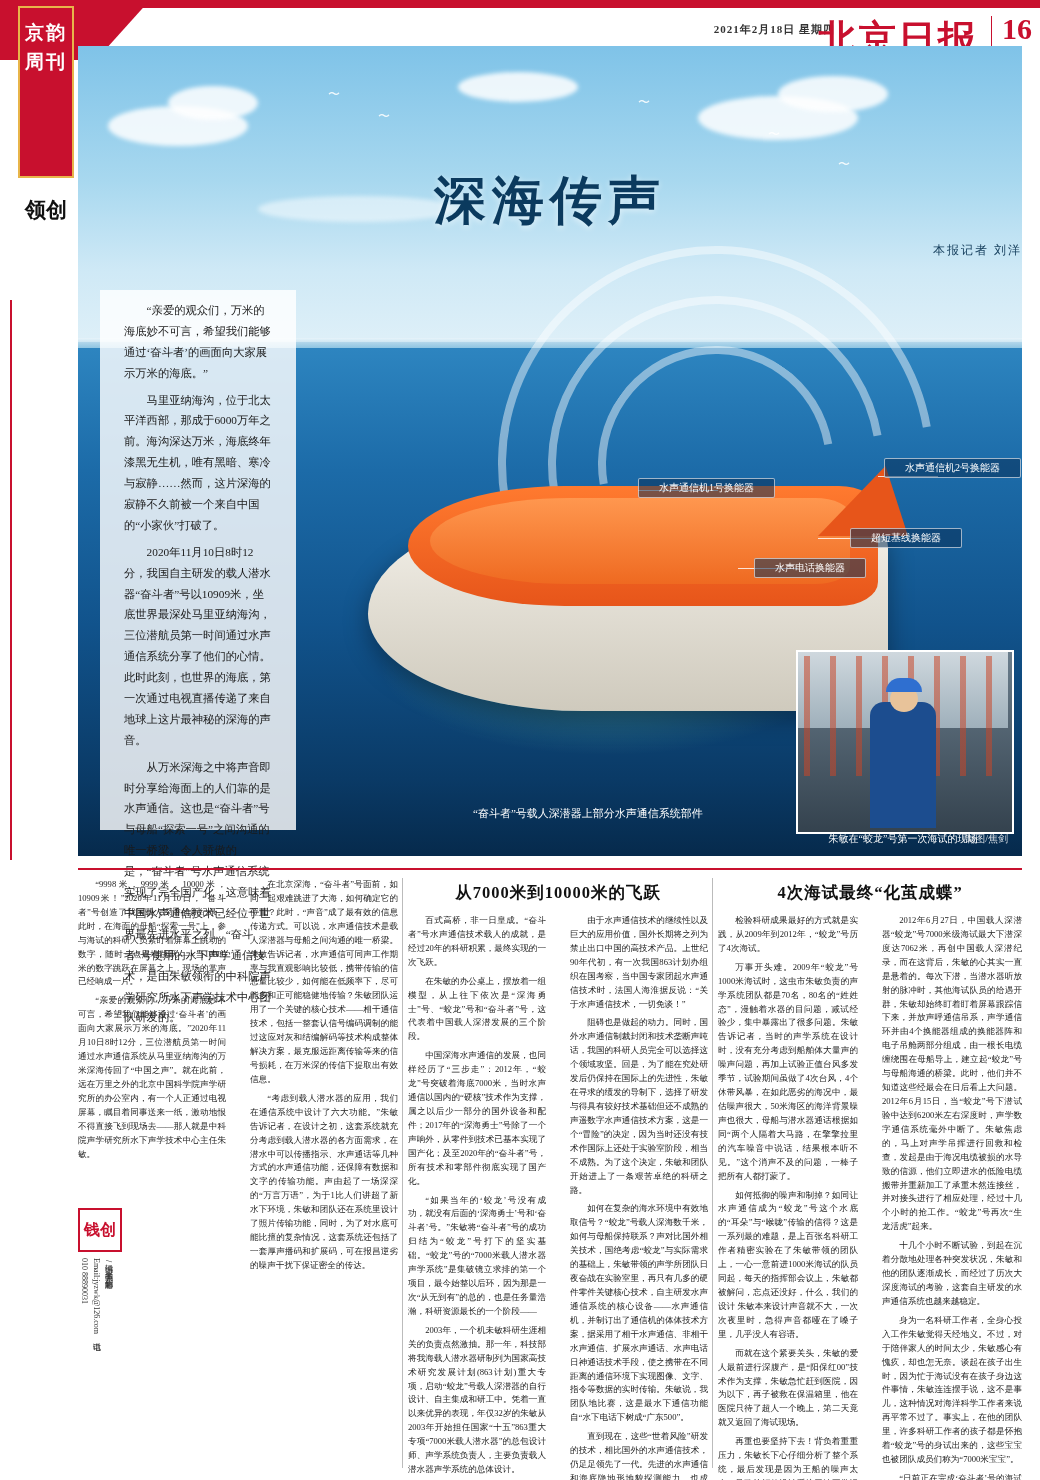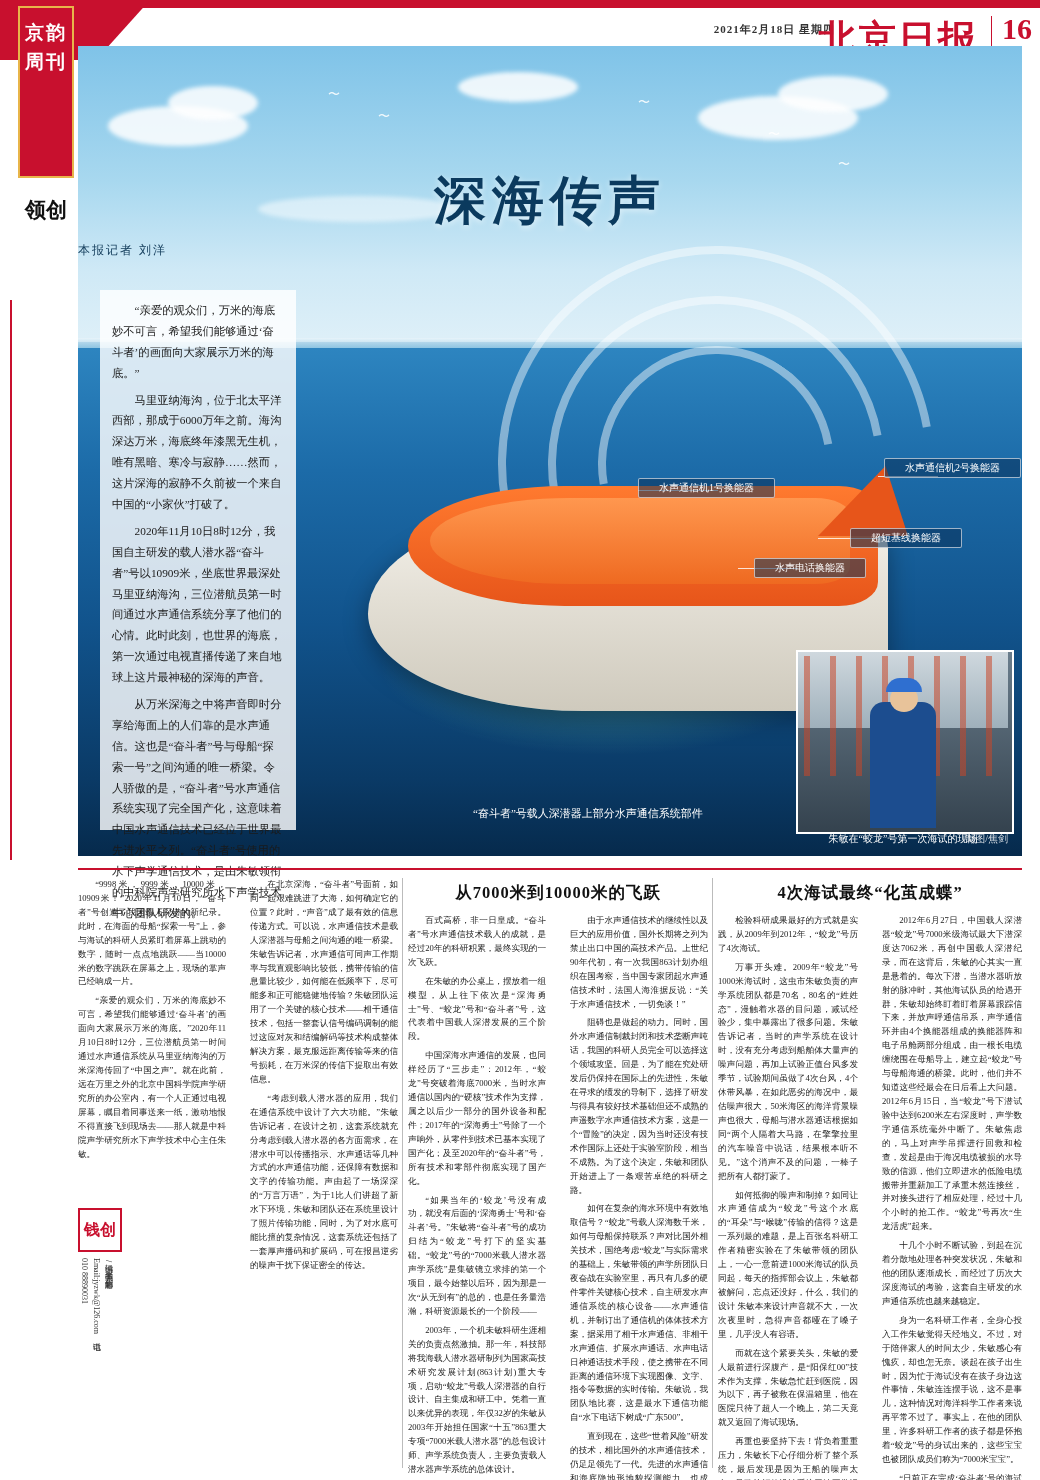--- a/index.html
+++ b/index.html
@@ -29,21 +29,21 @@
   .hero{position:absolute;left:78px;top:46px;width:944px;height:810px;overflow:hidden;}
   .sky{position:absolute;left:0;top:0;width:944px;height:300px;
       background:linear-gradient(#7fc3e8 0%,#a8d8ef 45%,#cfe9f6 75%,#dff0f8 100%);}
   .sea{position:absolute;left:0;top:296px;width:944px;height:514px;
       background:linear-gradient(#2e86c1 0%,#1c6ba8 25%,#11538c 55%,#0a3a66 85%,#062a4c 100%);}
   .horizon{position:absolute;left:0;top:292px;width:944px;height:10px;background:linear-gradient(#e8f4fa,#9fd0e8);opacity:.85;}
   .cloud{position:absolute;background:#fff;border-radius:50%;opacity:.85;filter:blur(2px);}
   .bird{position:absolute;color:#fff;font-size:12px;opacity:.9;}
   .hero-title{position:absolute;left:0;top:120px;width:944px;text-align:center;font-size:52px;font-weight:bold;color:#0b3a5e;letter-spacing:6px;
       text-shadow:0 2px 6px rgba(255,255,255,.6);}
-  .hero-sub{position:absolute;left:0;top:196px;width:944px;text-align:left;font-size:12px;color:#17405e;letter-spacing:2px;}
+  .hero-sub{position:absolute;left:0;top:196px;width:944px;text-align:right;font-size:12px;color:#17405e;letter-spacing:2px;}
 
   .wave-arc{position:absolute;border:8px solid rgba(255,255,255,.45);border-radius:50%;
       border-right-color:transparent;border-bottom-color:transparent;transform:rotate(35deg);}
 
   
   .sub-hull{position:absolute;left:290px;top:470px;width:520px;height:195px;
       background:linear-gradient(#f4f1ea 0%,#e4e0d6 40%,#cfcabd 100%);
       border-radius:48% 12% 14% 58%/70% 22% 26% 70%;box-shadow:0 8px 24px rgba(0,0,0,.35);}
   .sub-deck{position:absolute;left:330px;top:440px;width:470px;height:120px;
       background:linear-gradient(#ff7a2f,#e7551a);border-radius:40% 10% 10% 40%/60% 24% 24% 60%;}
@@ -64,21 +64,21 @@
       background:linear-gradient(#6a7d8c,#34424e);overflow:hidden;}
   .photo .ph-sky{position:absolute;left:0;top:0;width:210px;height:76px;background:linear-gradient(#cfd8de,#9fb0bb);}
   .photo .ph-rig{position:absolute;left:6px;top:4px;width:198px;height:120px;
       background:repeating-linear-gradient(90deg,rgba(200,70,40,.55) 0 6px,rgba(255,255,255,0) 6px 26px);}
   .photo .ph-man{position:absolute;left:72px;top:50px;width:66px;height:126px;background:#1c4d8f;border-radius:14px 14px 0 0;}
   .photo .ph-head{position:absolute;left:92px;top:34px;width:28px;height:26px;background:#e8c39a;border-radius:50%;}
   .photo .ph-hat{position:absolute;left:88px;top:26px;width:36px;height:14px;background:#2f6fd0;border-radius:16px 16px 0 0;}
   .photo-cap{position:absolute;left:718px;top:786px;width:214px;text-align:center;font-size:10px;color:#fff;}
 
   
-  .article-box{position:absolute;left:100px;top:290px;width:196px;height:540px;background:rgba(255,255,255,.82);padding:10px 12px;box-sizing:border-box;}
+  .article-box{position:absolute;left:100px;top:290px;width:196px;height:540px;background:rgba(255,255,255,.82);padding:10px 24px;box-sizing:border-box;}
   .article-box p{font-size:11.3px;line-height:1.85;text-indent:2em;margin:0 0 6px 0;color:#1a1a1a;}
 
   
   .rule{position:absolute;left:78px;top:868px;width:944px;height:2px;background:#c8102e;}
   .lower{position:absolute;left:78px;top:878px;width:944px;height:596px;}
   .sec-head{font-size:16.5px;font-weight:bold;text-align:center;margin:4px 0 10px 0;letter-spacing:1px;}
   .cols{display:flex;gap:24px;}
   .col{width:152px;}
   .col p{font-size:8.6px;line-height:1.62;text-indent:2em;margin:0 0 5px 0;text-align:justify;color:#222;}
   .block{position:absolute;top:0;}

